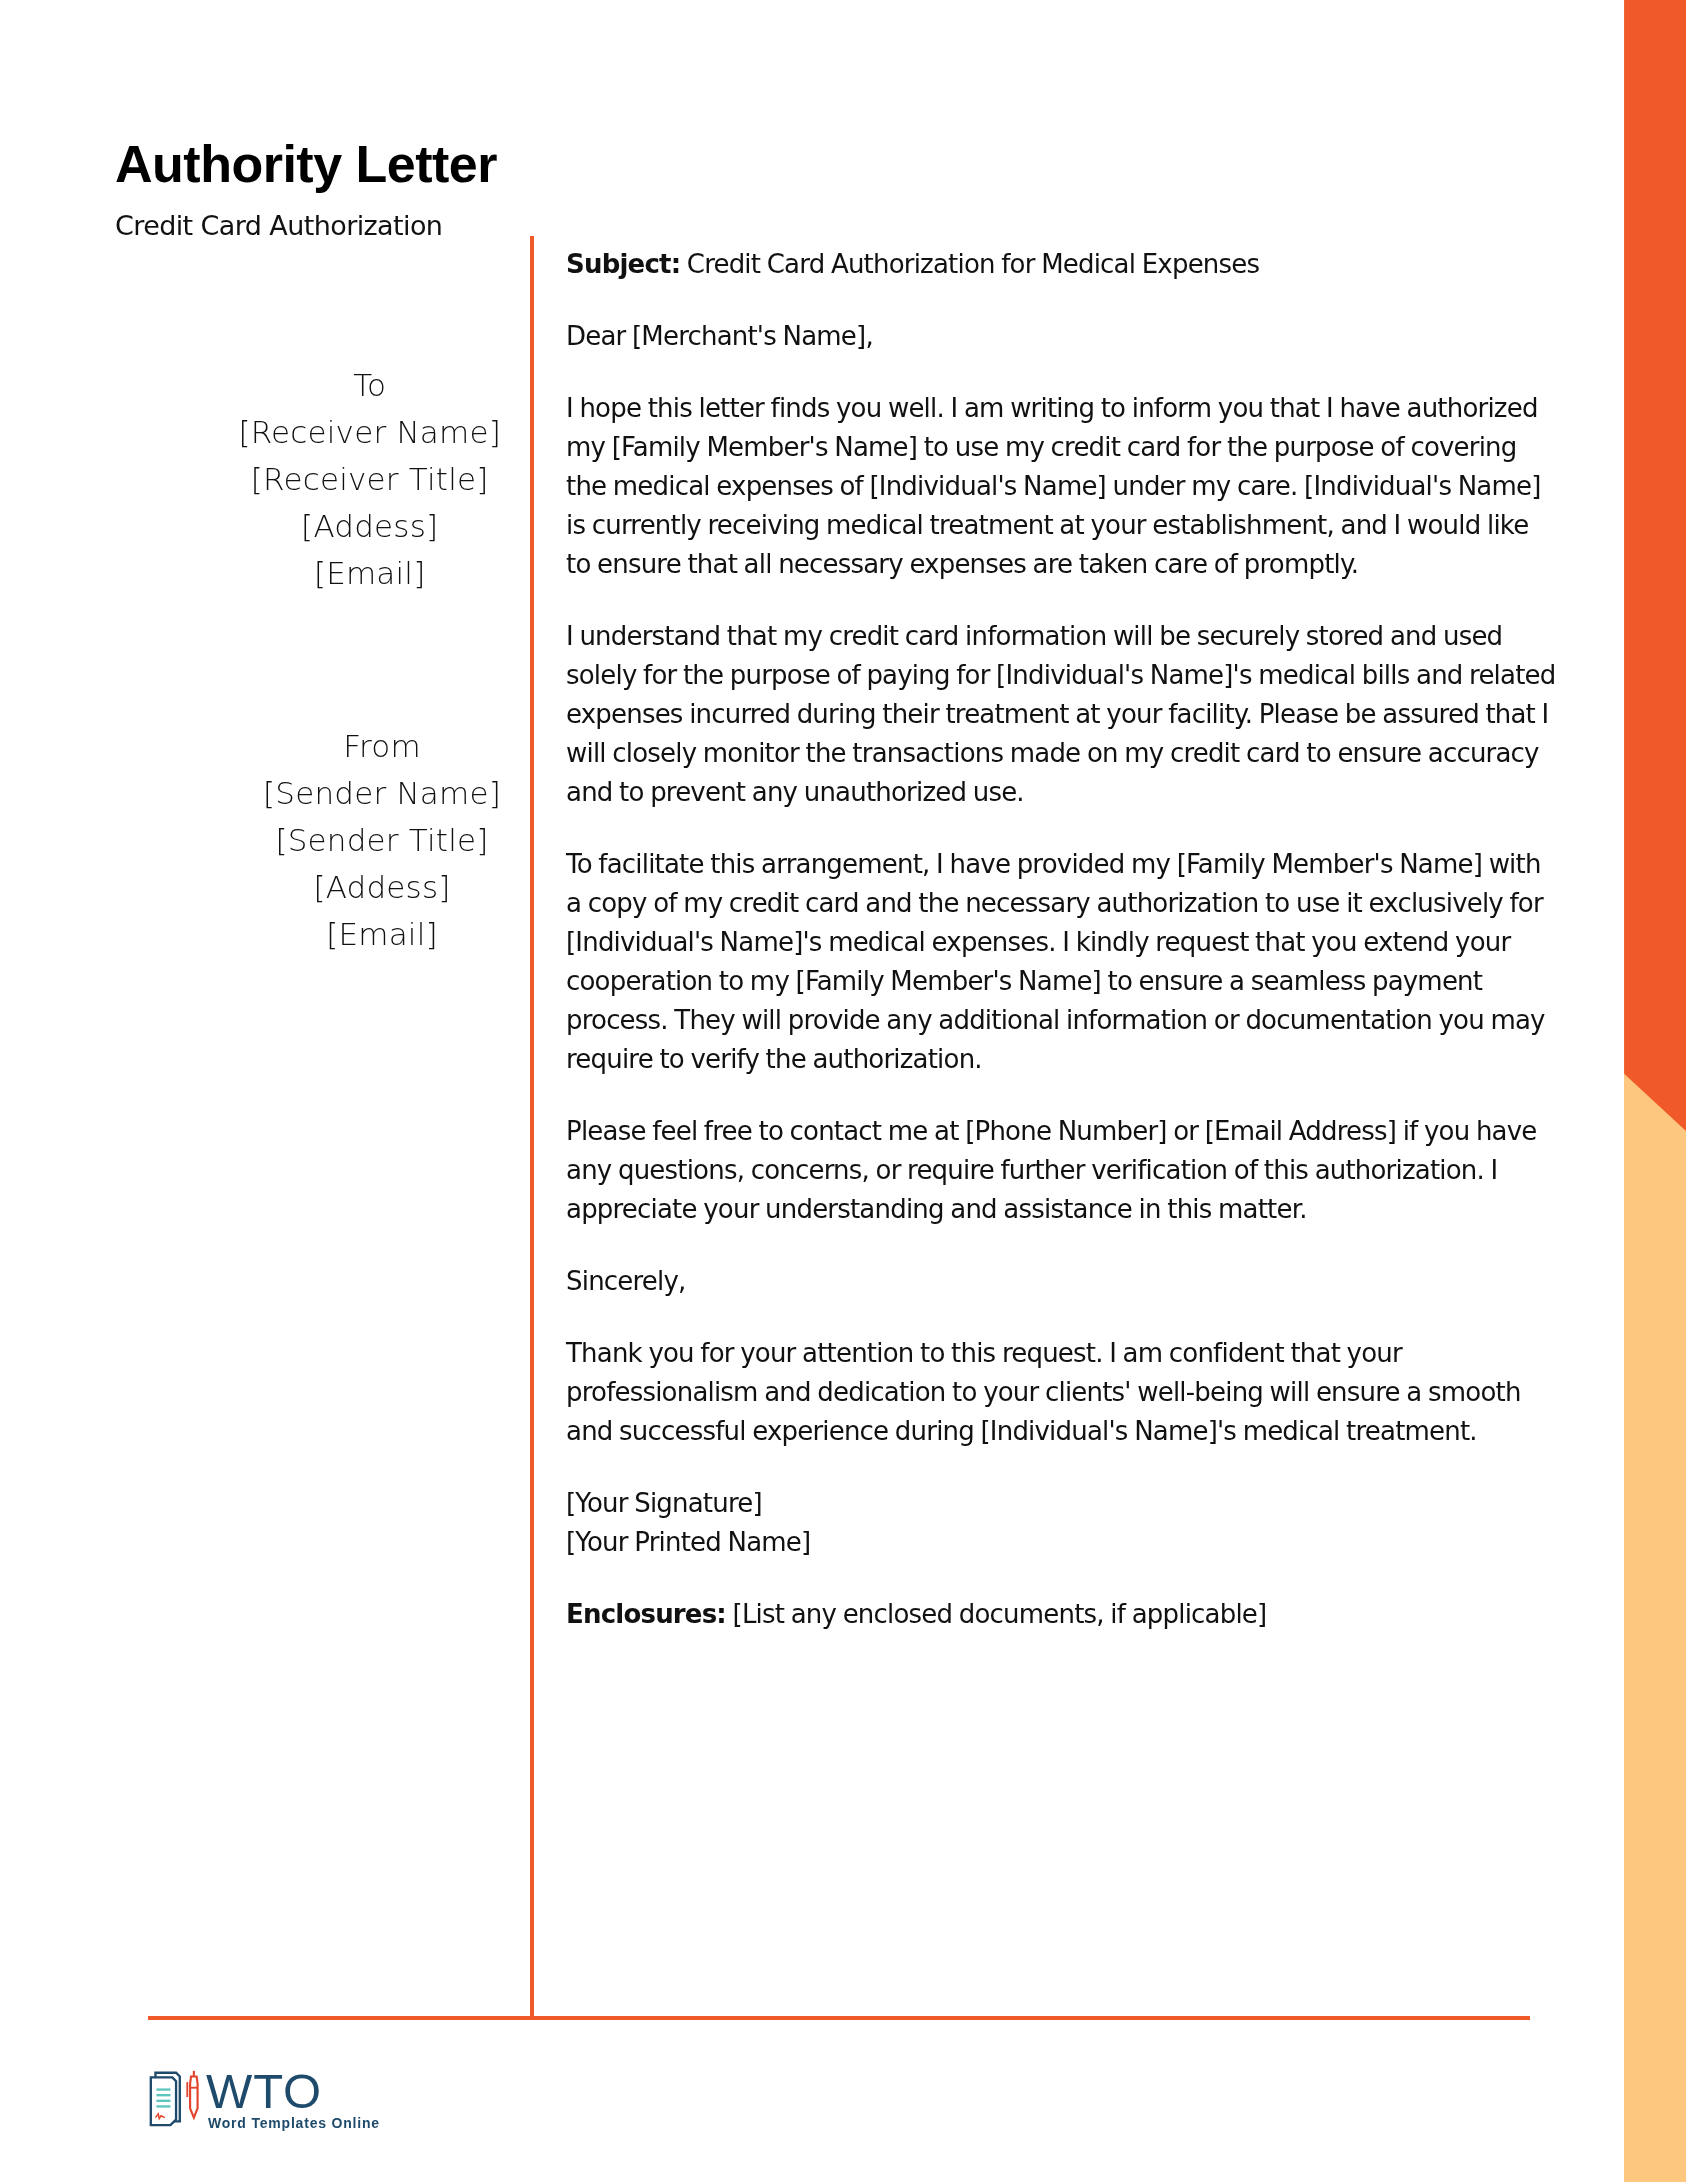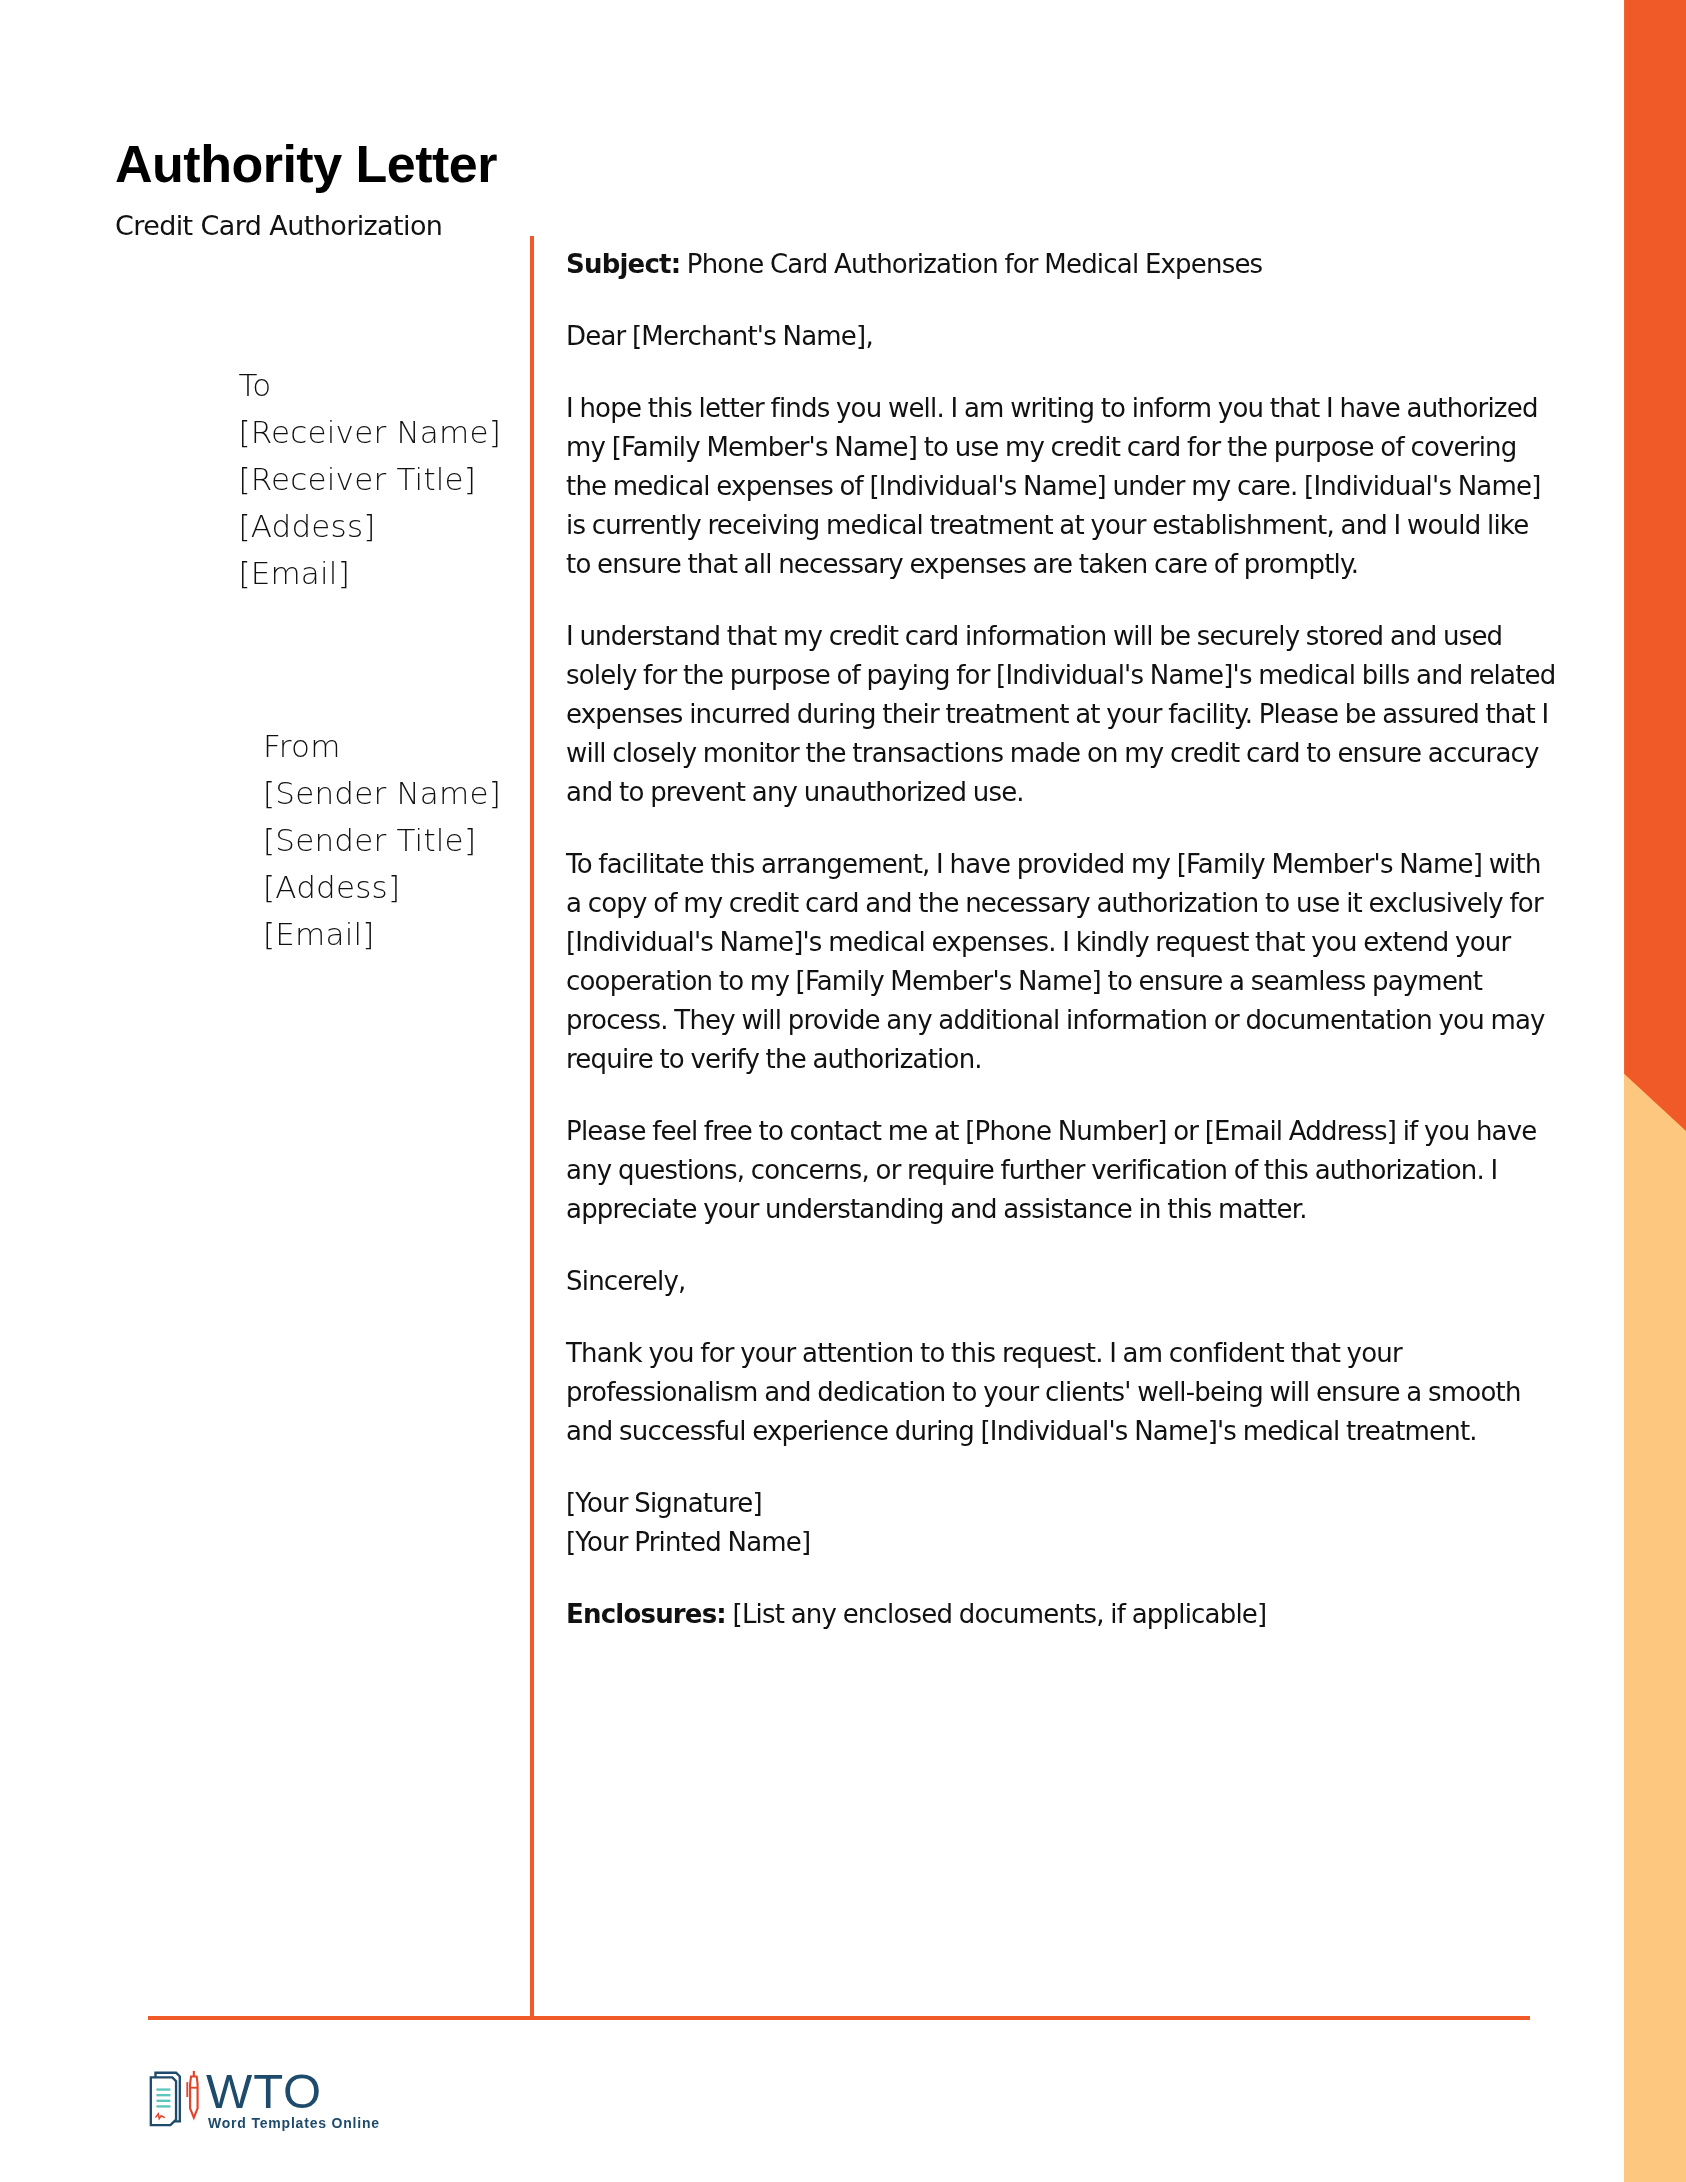--- a/index.html
+++ b/index.html
@@ -25,21 +25,21 @@
   }
   .vline {
     position: absolute; left: 530px; top: 236px; width: 3.7px; height: 1784px;
     background: #F05A28;
   }
   .hline {
     position: absolute; left: 148px; top: 2016px; width: 1382px; height: 3.7px;
     background: #F05A28;
   }
   .address-block {
-    position: absolute; right: 1185px; text-align: left;
+    position: absolute; right: 1185px; text-align: center;
     font-family: "DejaVu Sans", sans-serif; font-size: 31px; line-height: 47px;
     color: #111; letter-spacing: 0.2px; font-weight: 300;
   }
   .addr-to { top: 362px; }
   .addr-from { top: 723px; }
   .address-block div { white-space: nowrap; }
   .letter {
     position: absolute; left: 566px; top: 245px; width: 993px;
     font-family: "DejaVu Sans", sans-serif; font-size: 26px; line-height: 39px;
     color: #111; letter-spacing: -0.8px; word-spacing: -0.9px;
@@ -86,21 +86,21 @@
 
 <div class="address-block addr-from">
   <div>From</div>
   <div>[Sender Name]</div>
   <div>[Sender Title]</div>
   <div>[Addess]</div>
   <div>[Email]</div>
 </div>
 
 <div class="letter">
-  <p><span class="bold">Subject:</span><span> Phone Card Authorization for Medical Expenses</span></p>
+  <p><span class="bold">Subject:</span><span> Credit Card Authorization for Medical Expenses</span></p>
   <p>Dear [Merchant's Name],</p>
   <p>I hope this letter finds you well. I am writing to inform you that I have authorized my [Family Member's Name] to use my credit card for the purpose of covering the medical expenses of [Individual's Name]  under my care. [Individual's Name] is currently receiving medical treatment at your establishment, and I would like to ensure that all necessary expenses are taken care of promptly.</p>
   <p>I understand that my credit card information will be securely stored and used solely for the purpose of paying for [Individual's Name]'s medical bills and related expenses incurred during their treatment at your facility. Please be assured that I will closely monitor the transactions made on my credit card to ensure accuracy and to prevent any unauthorized use.</p>
   <p>To facilitate this arrangement, I have provided my [Family Member's Name] with a copy of my credit card and the necessary authorization to use it exclusively for [Individual's Name]'s medical expenses. I kindly request that you extend your cooperation to my [Family Member's Name] to ensure a seamless payment process. They will provide any additional information or documentation you may require to verify the authorization.</p>
   <p>Please feel free to contact me at [Phone Number] or [Email Address] if you have any questions, concerns, or require further verification of this authorization. I appreciate your understanding and assistance in this matter.</p>
   <p>Sincerely,</p>
   <p>Thank you for your attention to this request. I am confident that your professionalism and dedication to your clients' well-being will ensure a smooth and successful experience during [Individual's Name]'s medical treatment.</p>
   <div class="sig" style="margin-bottom:33px;">
     <p>[Your Signature]</p>
     <p>[Your Printed Name]</p>

